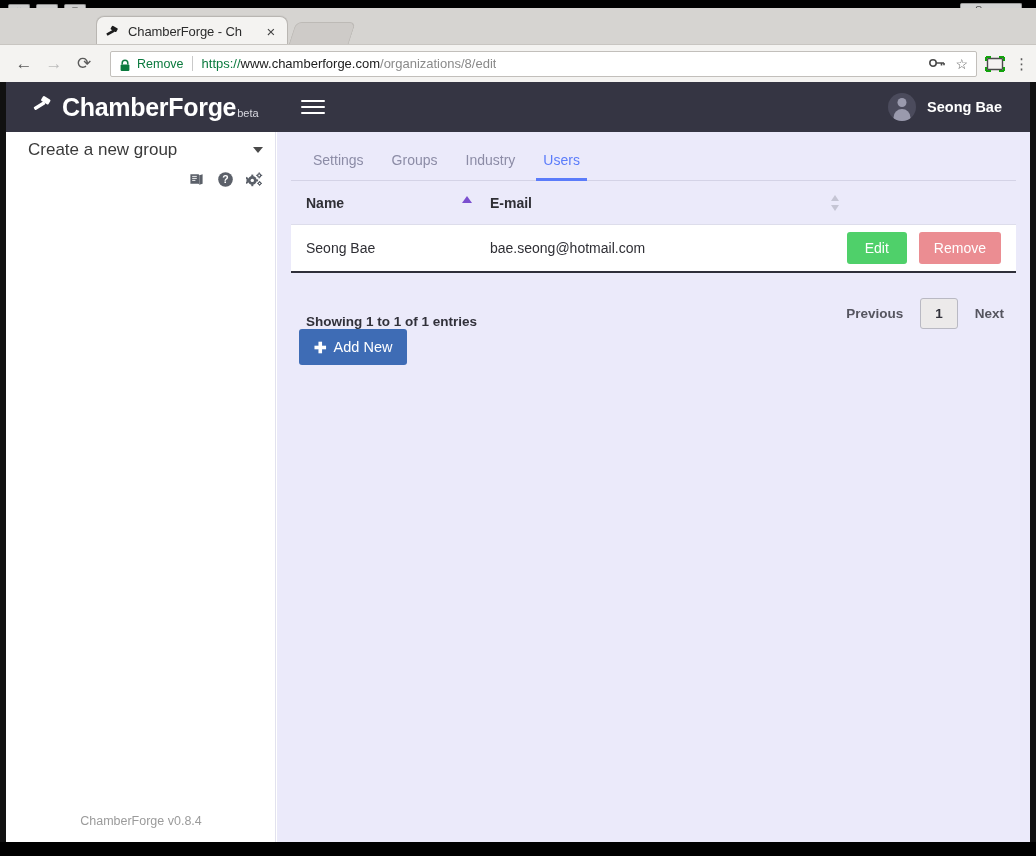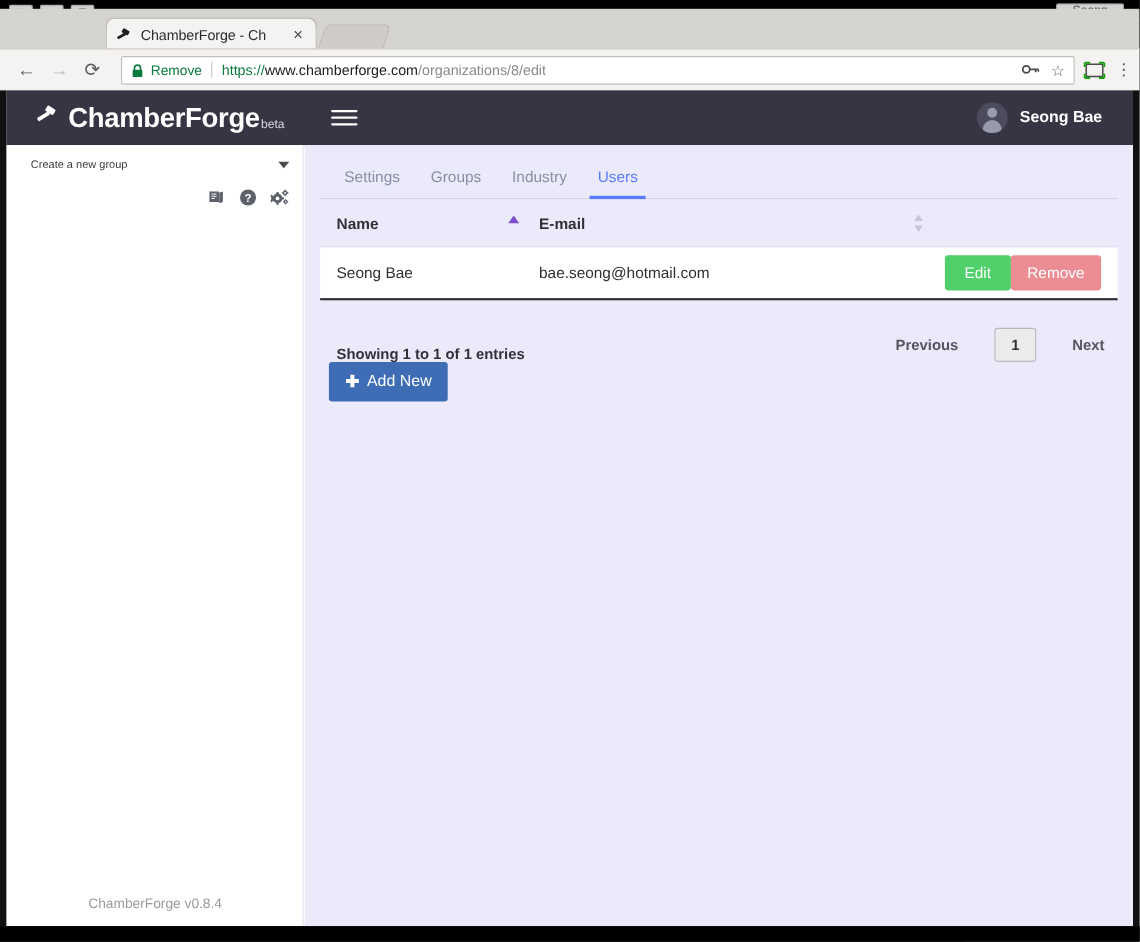--- a/index.html
+++ b/index.html
@@ -249,21 +249,21 @@
     width: 270px; height: 710px;
     background: #fff;
     border-right: 1px solid #e2e2ee;
   }
   .sidebar-row {
     display: flex; align-items: center;
     height: 30px;
     padding: 0 12px 0 22px;
     margin-top: 3px;
   }
-  .sidebar-row-label { font-size: 10px; color: #3a3a3a; }
+  .sidebar-row-label { font-size: 17px; color: #3a3a3a; }
   .caret-down {
     margin-left: auto;
     width: 0; height: 0;
     border-left: 5px solid transparent;
     border-right: 5px solid transparent;
     border-top: 6px solid #4a4a4a;
   }
   .sidebar-icons {
     display: flex; align-items: center; justify-content: flex-end;
     gap: 12px;
@@ -343,21 +343,21 @@
   .trow {
     display: flex; align-items: center;
     height: 48px;
     background: #fff;
     border-bottom: 2px solid #2f2f3a;
     padding: 0 0 0 8px;
   }
   .td { font-size: 14px; color: #2f2f35; display: flex; align-items: center; }
   .td-name { width: 187px; padding-left: 7px; }
   .td-email { flex: 1 1 auto; padding-left: 4px; }
-  .td-actions { margin-left: auto; display: flex; align-items: center; padding-right: 15px; }
+  .td-actions { margin-left: auto; display: flex; align-items: center; gap: 12px; padding-right: 15px; }
 
   .btn {
     border: none;
     border-radius: 3px;
     font-size: 14px;
     color: #fff;
     font-family: "Liberation Sans", sans-serif;
     cursor: pointer;
     line-height: 1;
   }
@@ -365,21 +365,21 @@
   .btn-remove { background: #eb8d92; padding: 9px 15px; }
 
   .table-foot {
     display: flex; align-items: flex-end;
     margin: 0 -22px;
     padding: 18px 0 0 8px;
     height: 56px;
     font-weight: bold;
   }
   .entries-info { font-size: 13.5px; color: #31313a; padding-left: 7px; }
-  .pager { margin-left: auto; display: flex; align-items: center; gap: 16px; }
+  .pager { margin-left: auto; display: flex; align-items: center; gap: 0; }
   .pg {
     font-size: 13.5px; color: #55555f;
     padding: 7px 12px;
   }
   .pg-num {
     font-size: 13.5px;
     color: #31313a;
     background: #eceaea;
     border: 1px solid #b9b9c3;
     border-radius: 3px;

